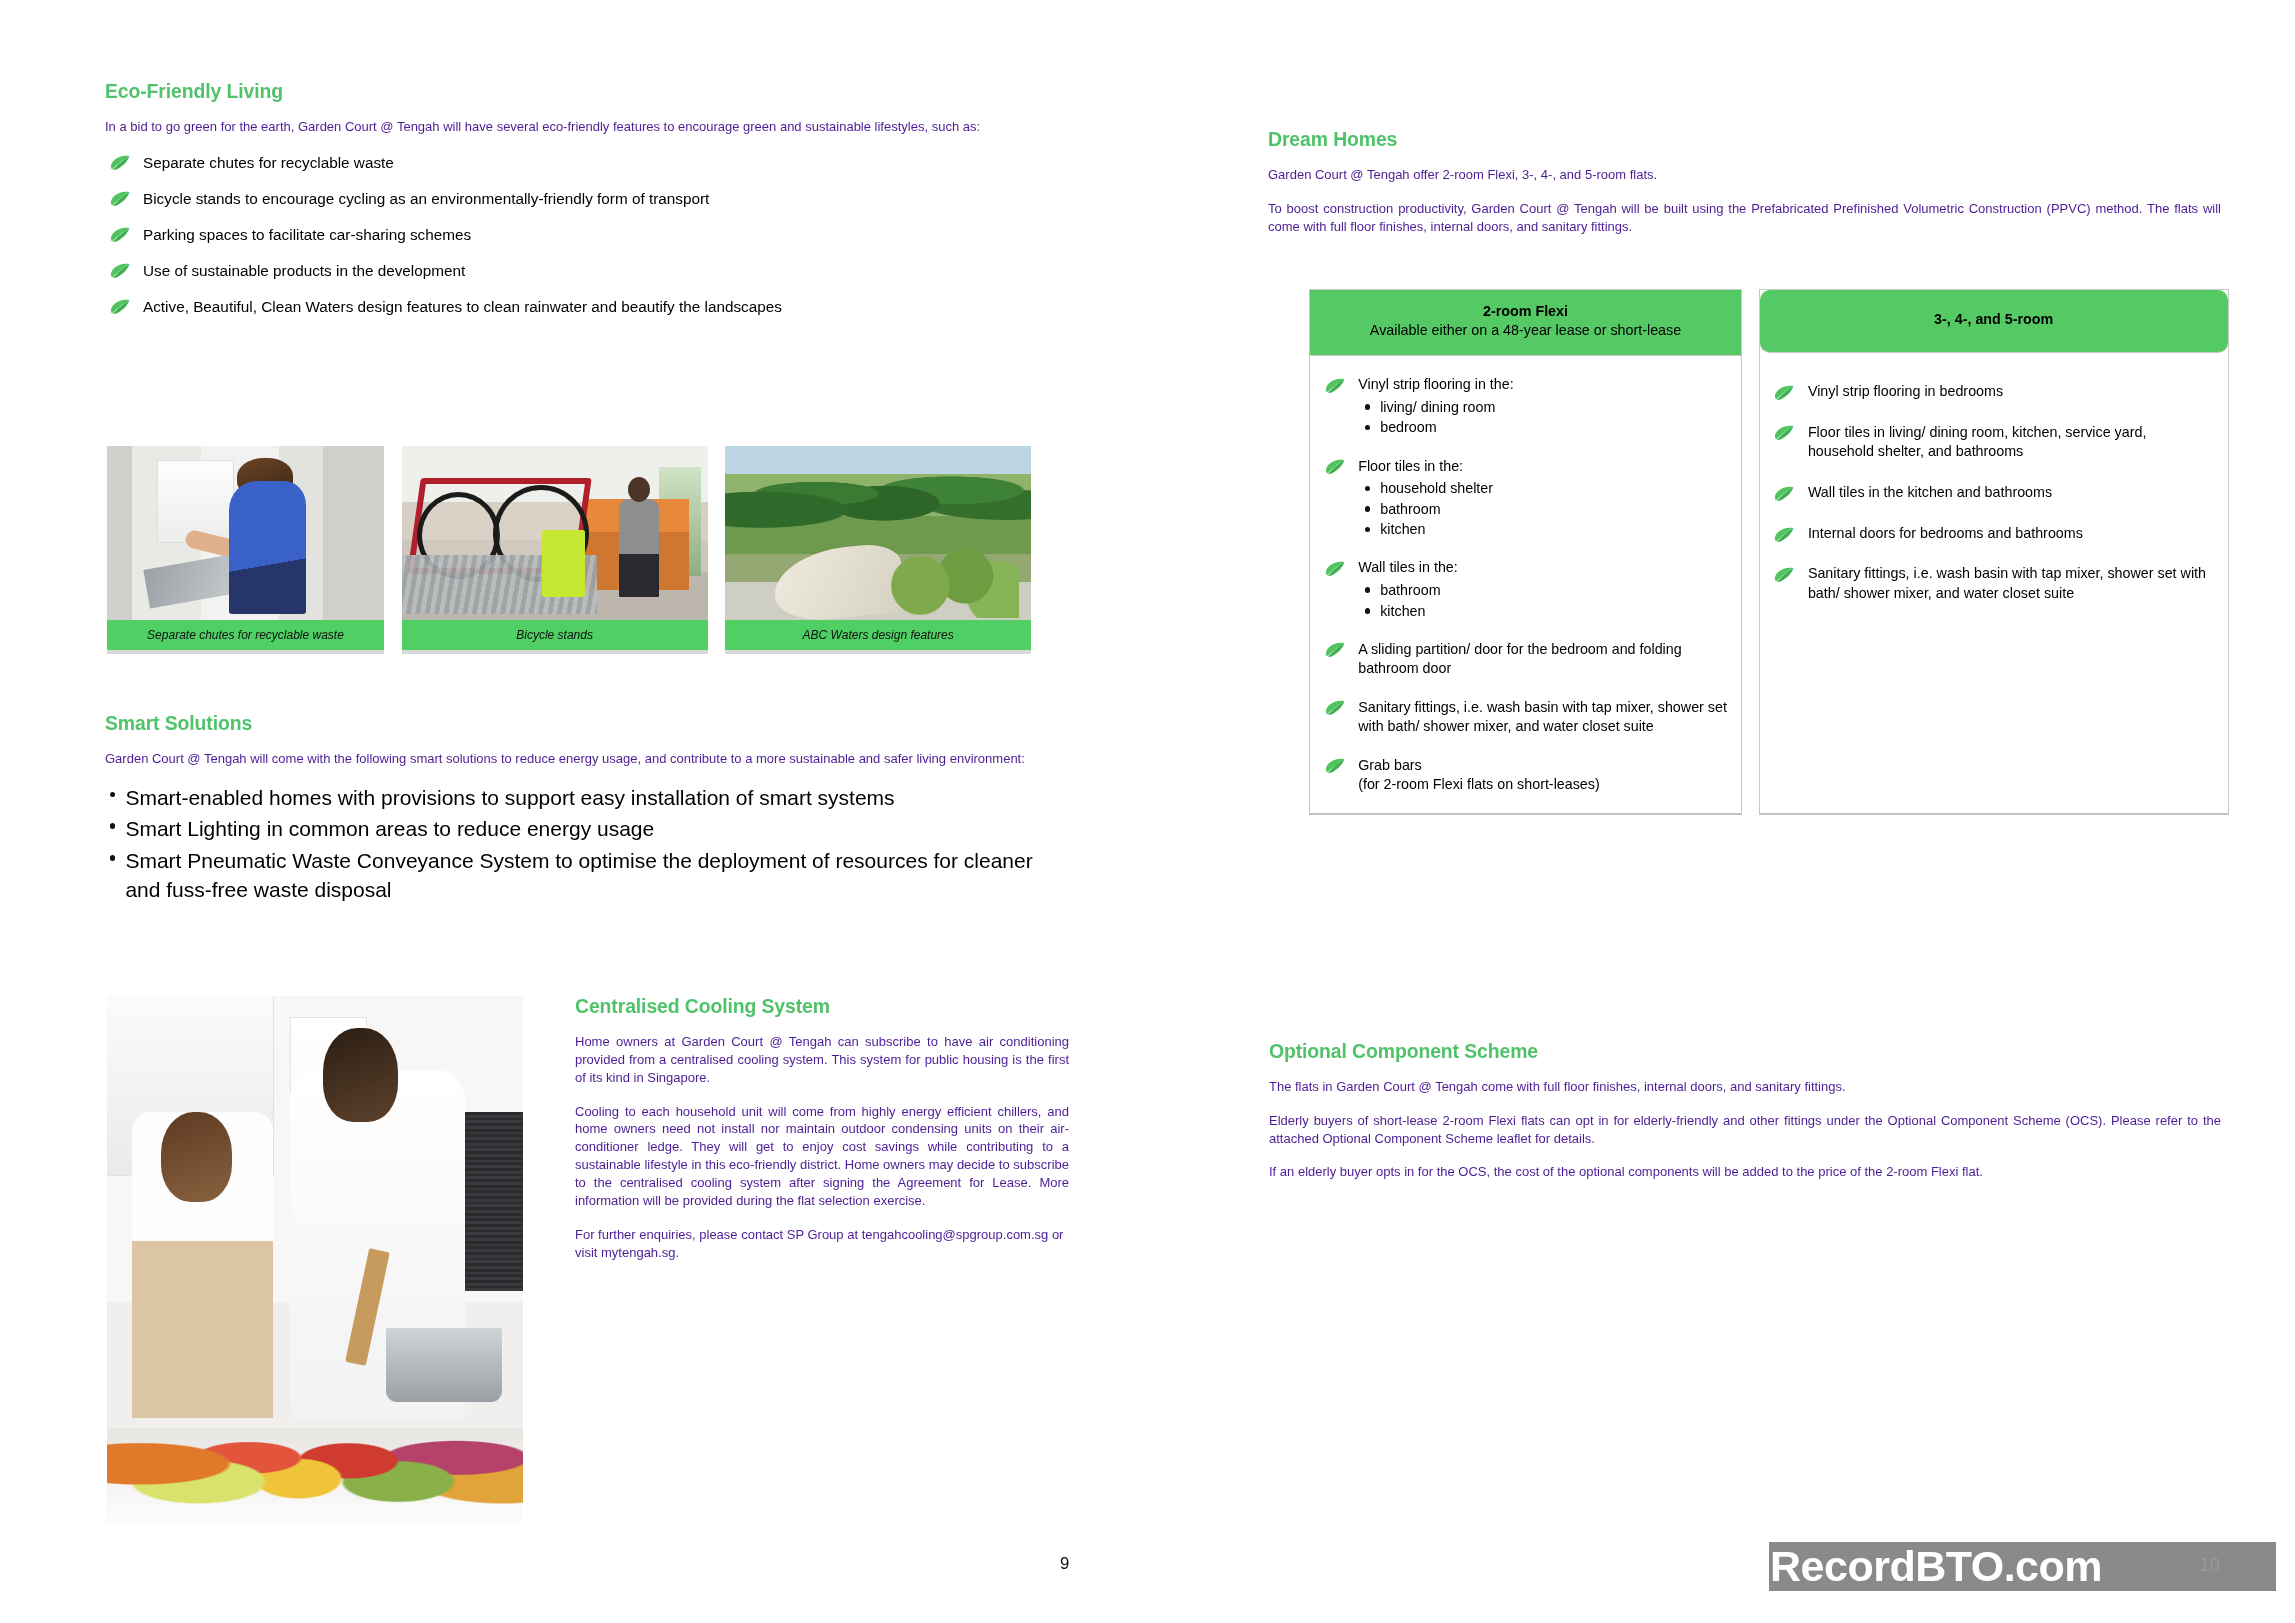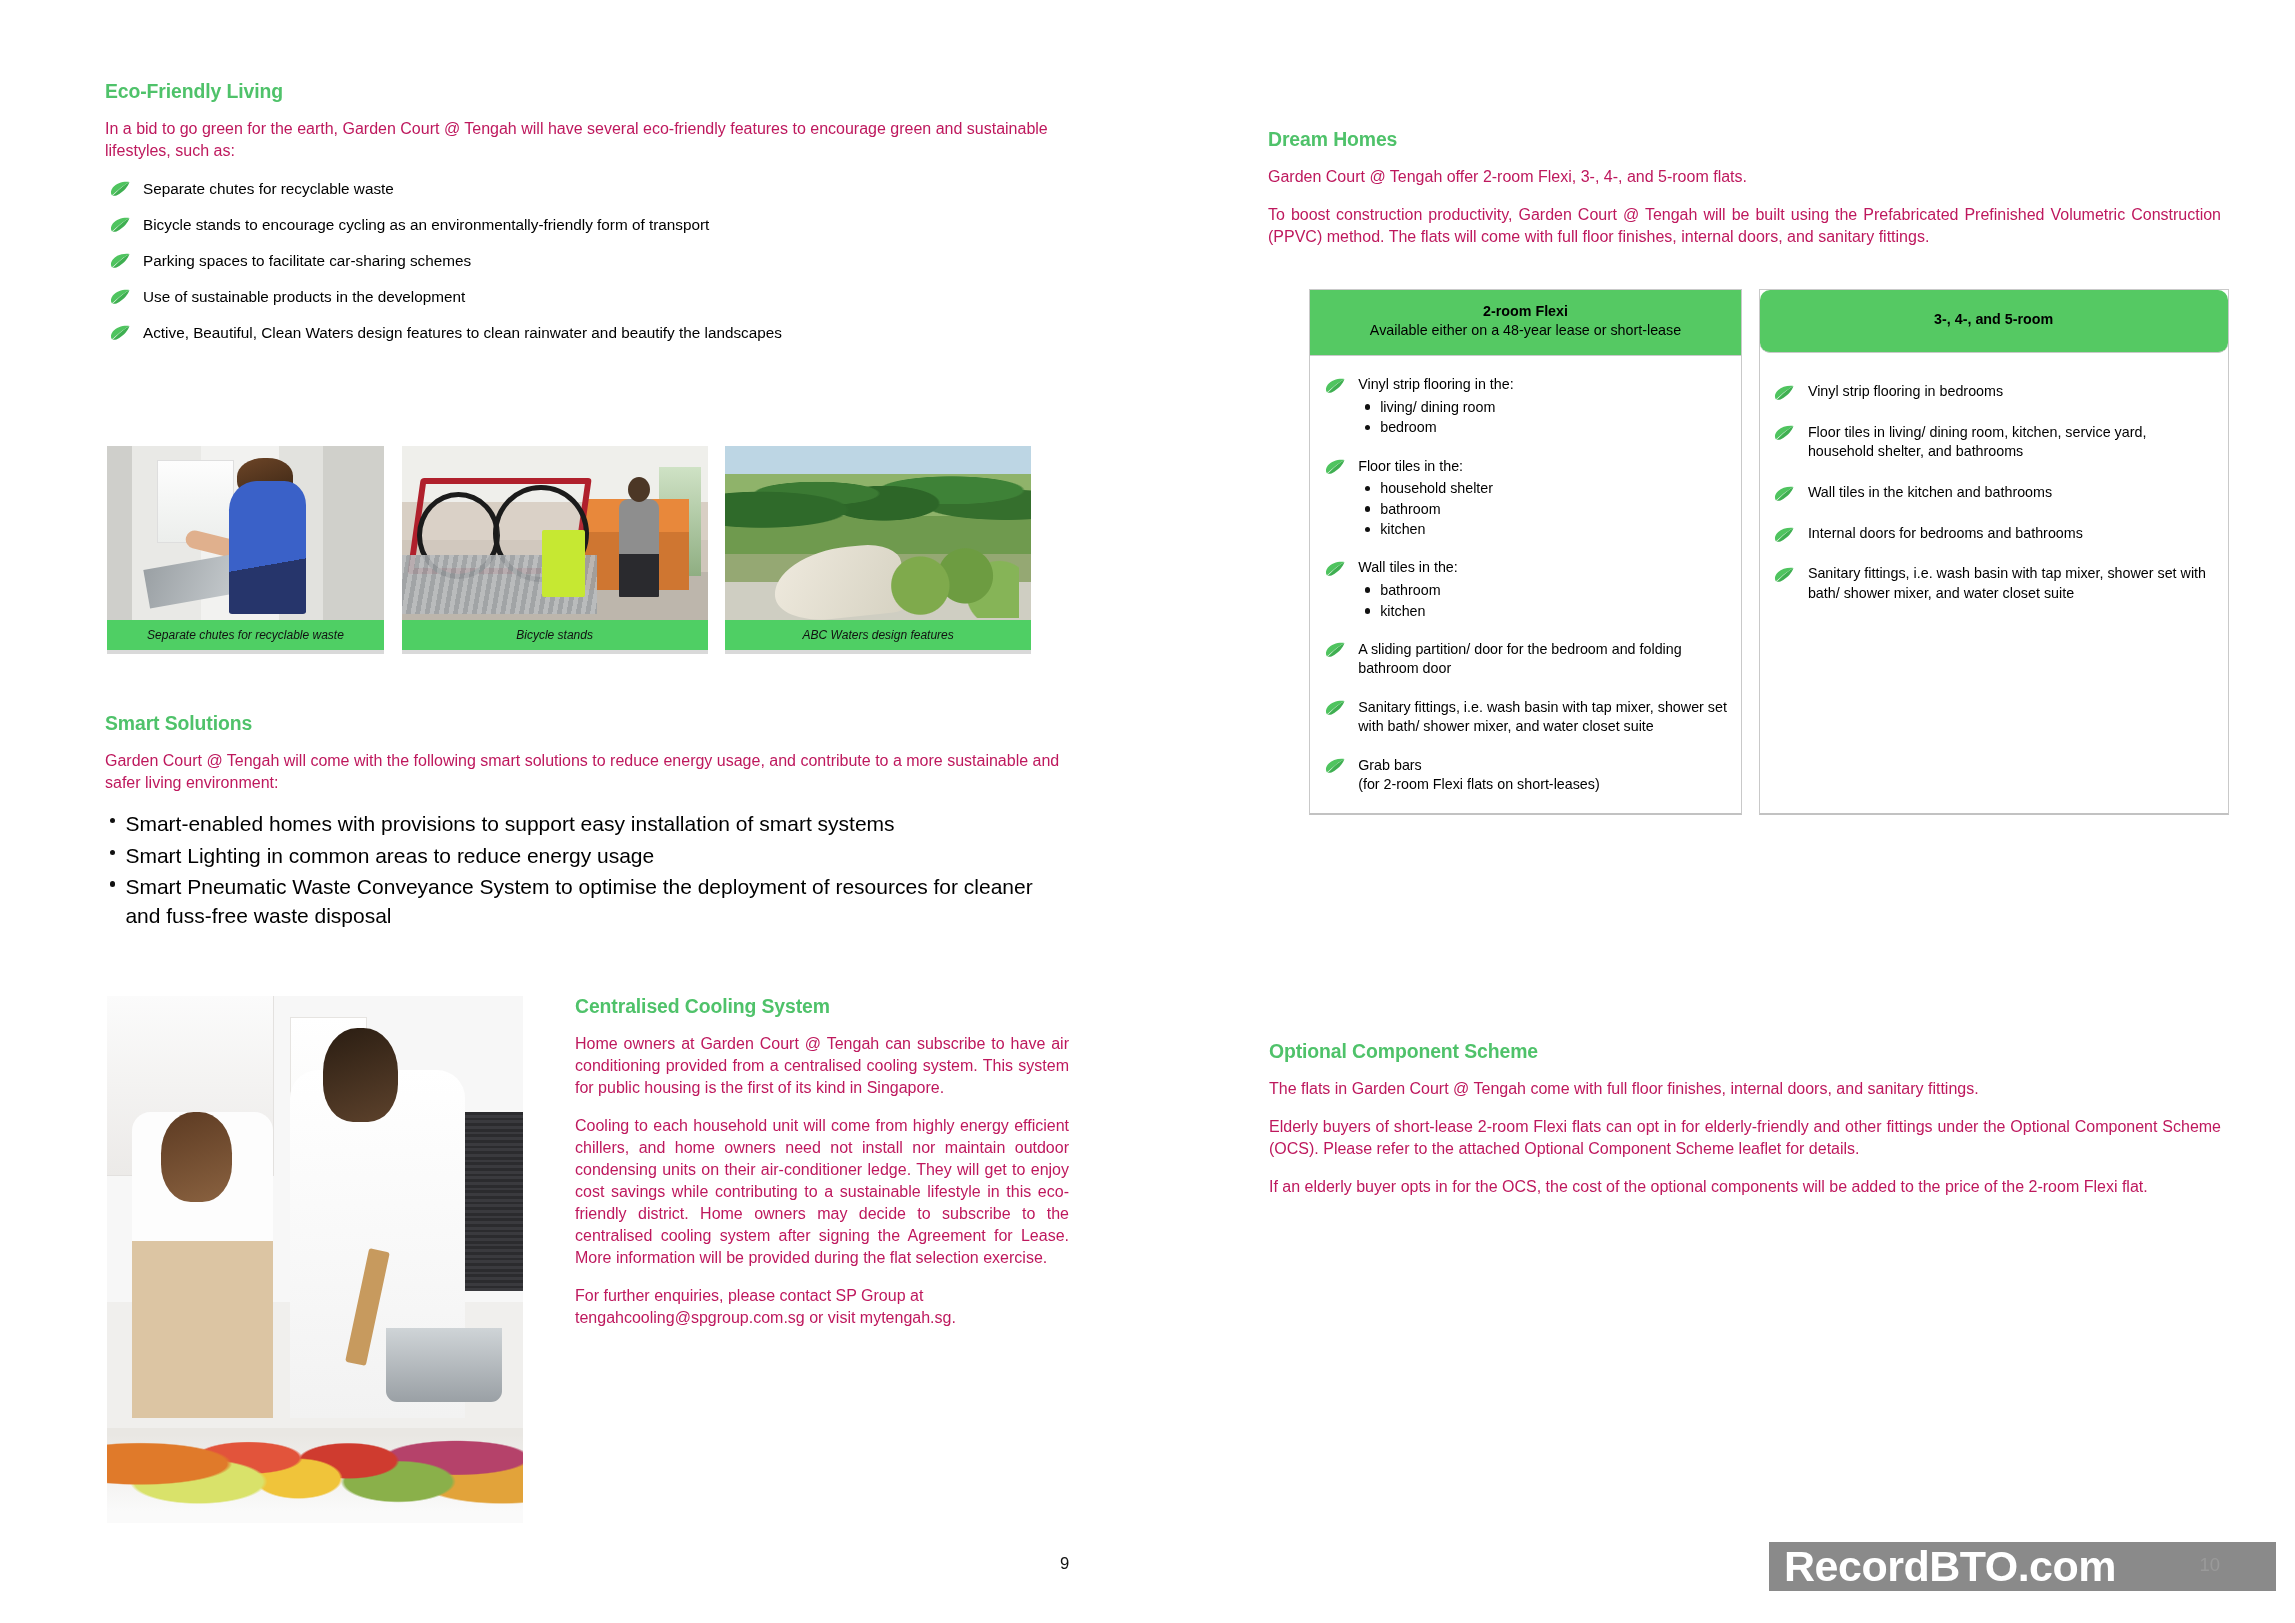--- a/index.html
+++ b/index.html
@@ -40,24 +40,24 @@
   
   h2.section-heading {
     font-size: 19.4px;
     font-weight: bold;
     color: #4FC26A;
     margin: 0 0 15.7px 0;
     letter-spacing: -0.1px;
     line-height: 1.1;
   }
   p.body-text {
-    font-size: 16px;
+    font-size: 13px;
     line-height: 1.38;
     margin: 0 0 15.7px 0;
-    color: #be185d;
+    color: #4c1d95;
   }
   p.body-text.justify { text-align: justify; }
 
   
   ul.leaf-list {
     list-style: none;
     margin: 0;
     padding: 0;
   }
   ul.leaf-list > li {
@@ -444,21 +444,21 @@
     display: flex;
     align-items: center;
     justify-content: flex-start;
     overflow: hidden;
   }
   .watermark .wm-text {
     font-size: 43px;
     font-weight: bold;
     color: #ffffff;
     letter-spacing: -0.5px;
-    padding-left: 15px;
+    padding-left: 1px;
     white-space: nowrap;
     line-height: 1;
   }
   .watermark .wm-page {
     position: absolute;
     right: 56px;
     top: 12px;
     font-size: 18.5px;
     color: #9a9a9a;
     font-weight: normal;

